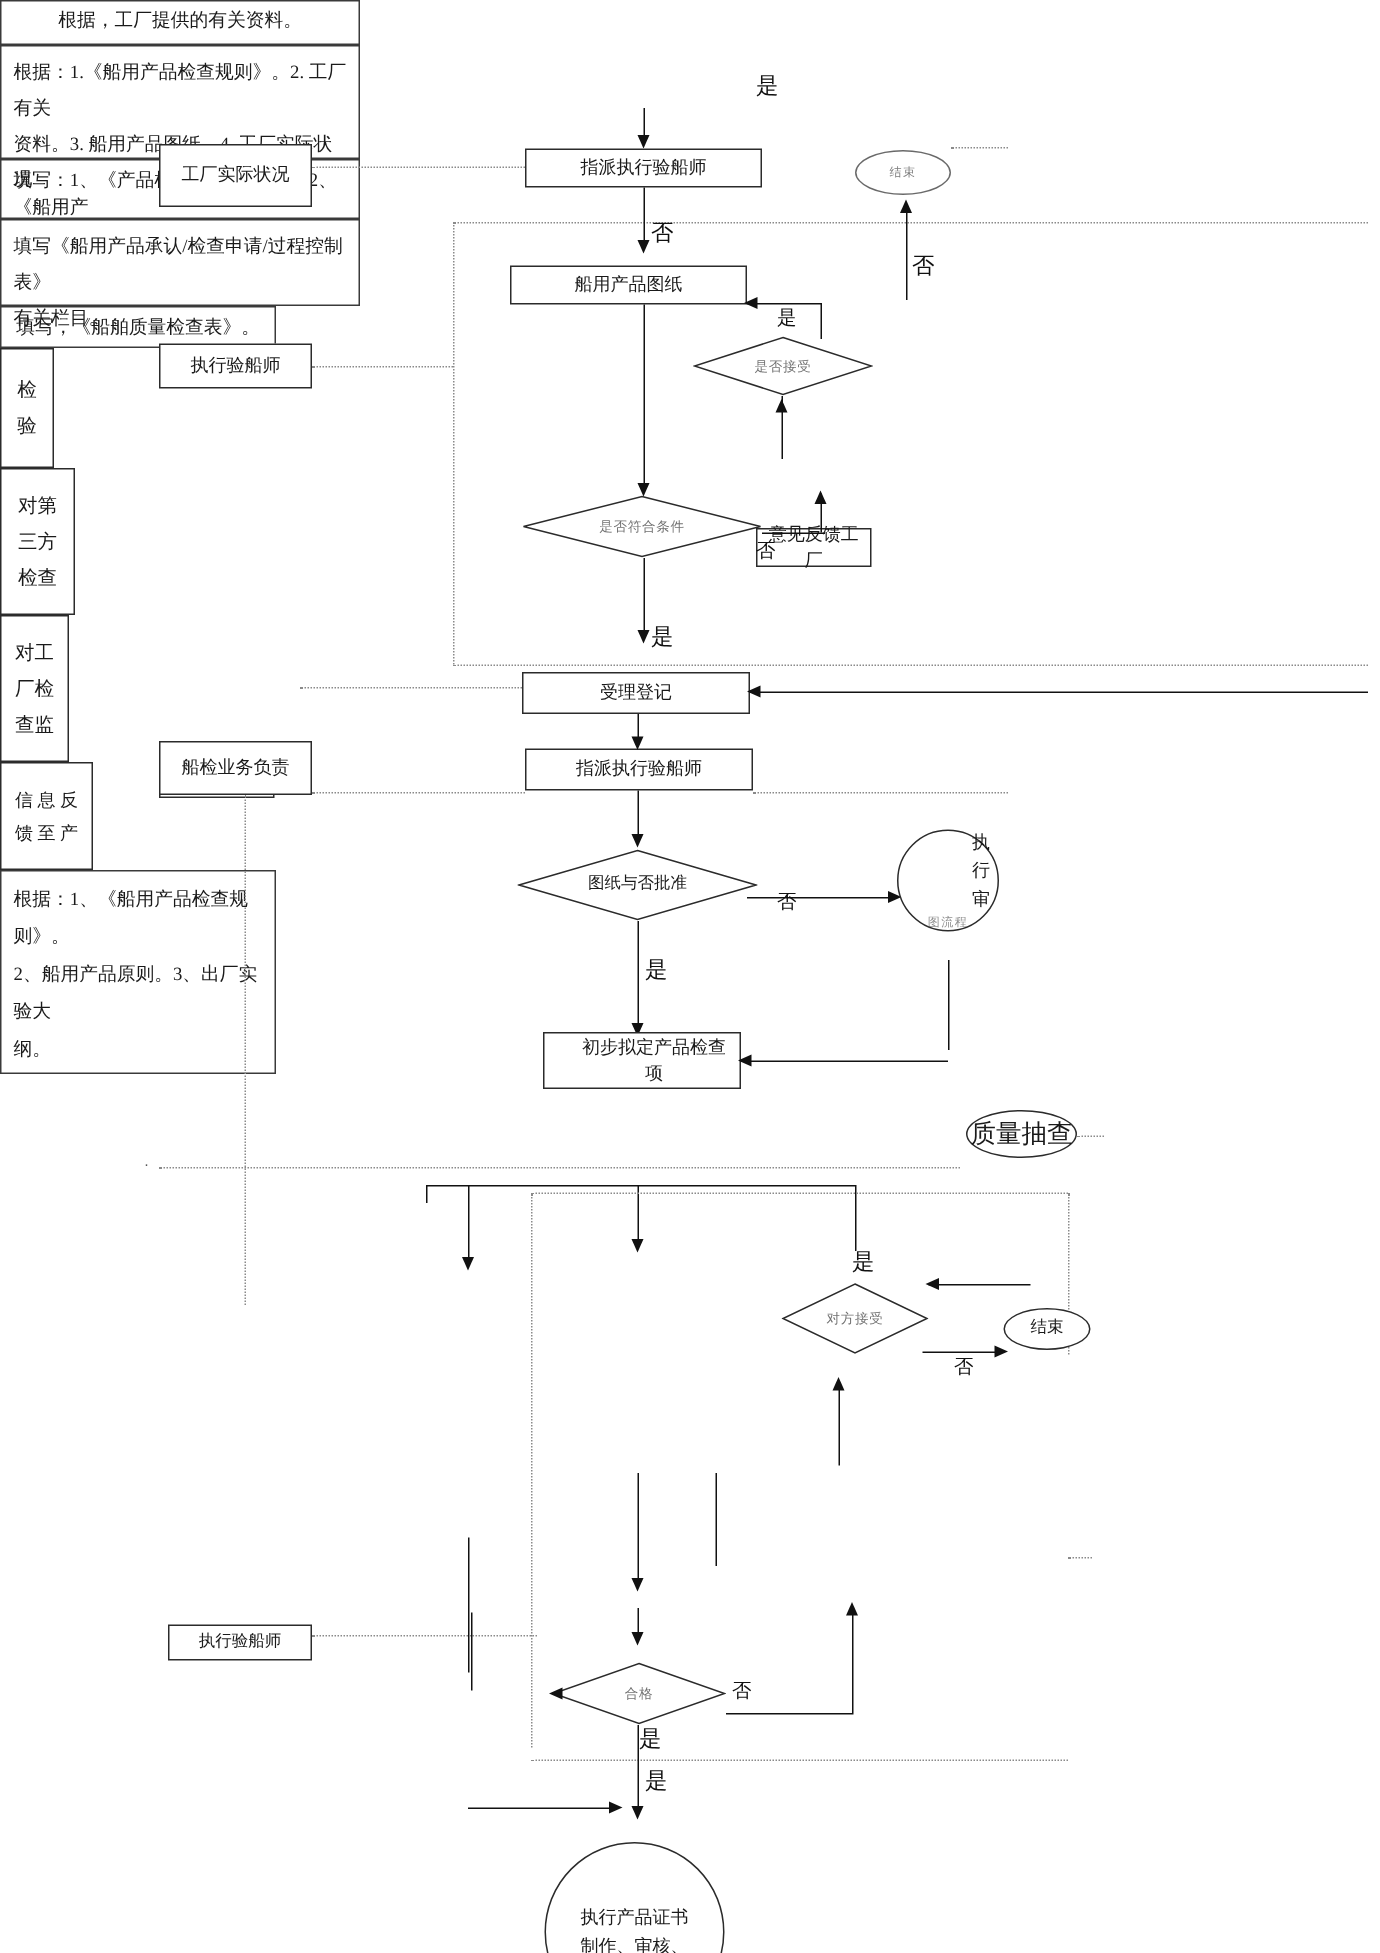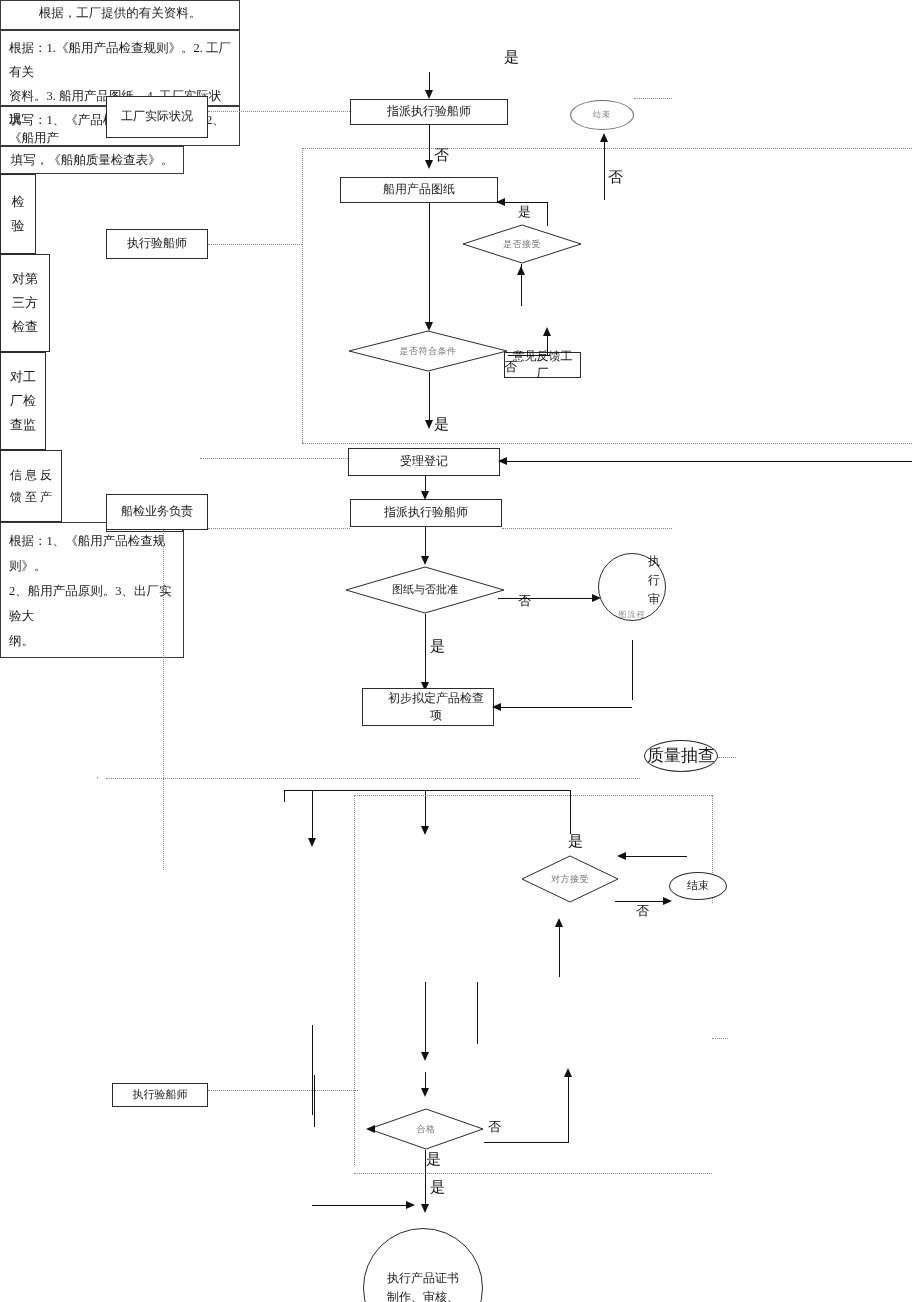--- a/index.html
+++ b/index.html
@@ -223,20 +223,24 @@
 
   <div class="node rect" style="left:106px; top:494px; width:102px; height:36px;">船检业务负责</div>
   <div class="dotline-h" style="left:208px; top:528px; width:142px;"></div>
 
   <div class="node rect" style="left:350px; top:499px; width:152px; height:28px;">指派执行验船师</div>
   <div class="dotline-h" style="left:502px; top:528px; width:170px;"></div>
 
   <div class="line vline" style="left:425px; top:476px; height:18px;"></div>
   <div class="arrow-down" style="left:420.5px; top:491px;"></div>
 
+  <div class="note" style="left:672px; top:490px; width:240px; height:58px;">
+    <div>填写《船用产品承认/检查申请/过程控制表》</div>
+    <div>有关栏目。</div>
+  </div>
 
   <div class="dotline-v" style="left:163px; top:530px; height:340px;"></div>
 
   <div class="line vline" style="left:425px; top:527px; height:32px;"></div>
   <div class="arrow-down" style="left:420.5px; top:556px;"></div>
 
   <div class="diamond" style="left:345px; top:566px; width:160px; height:48px;">
     <svg class="dshape" viewBox="0 0 160 48" preserveAspectRatio="none">
       <polygon points="80,1 159,24 80,47 1,24" fill="#ffffff" stroke="#2b2b2b" stroke-width="1"></polygon>
     </svg>

